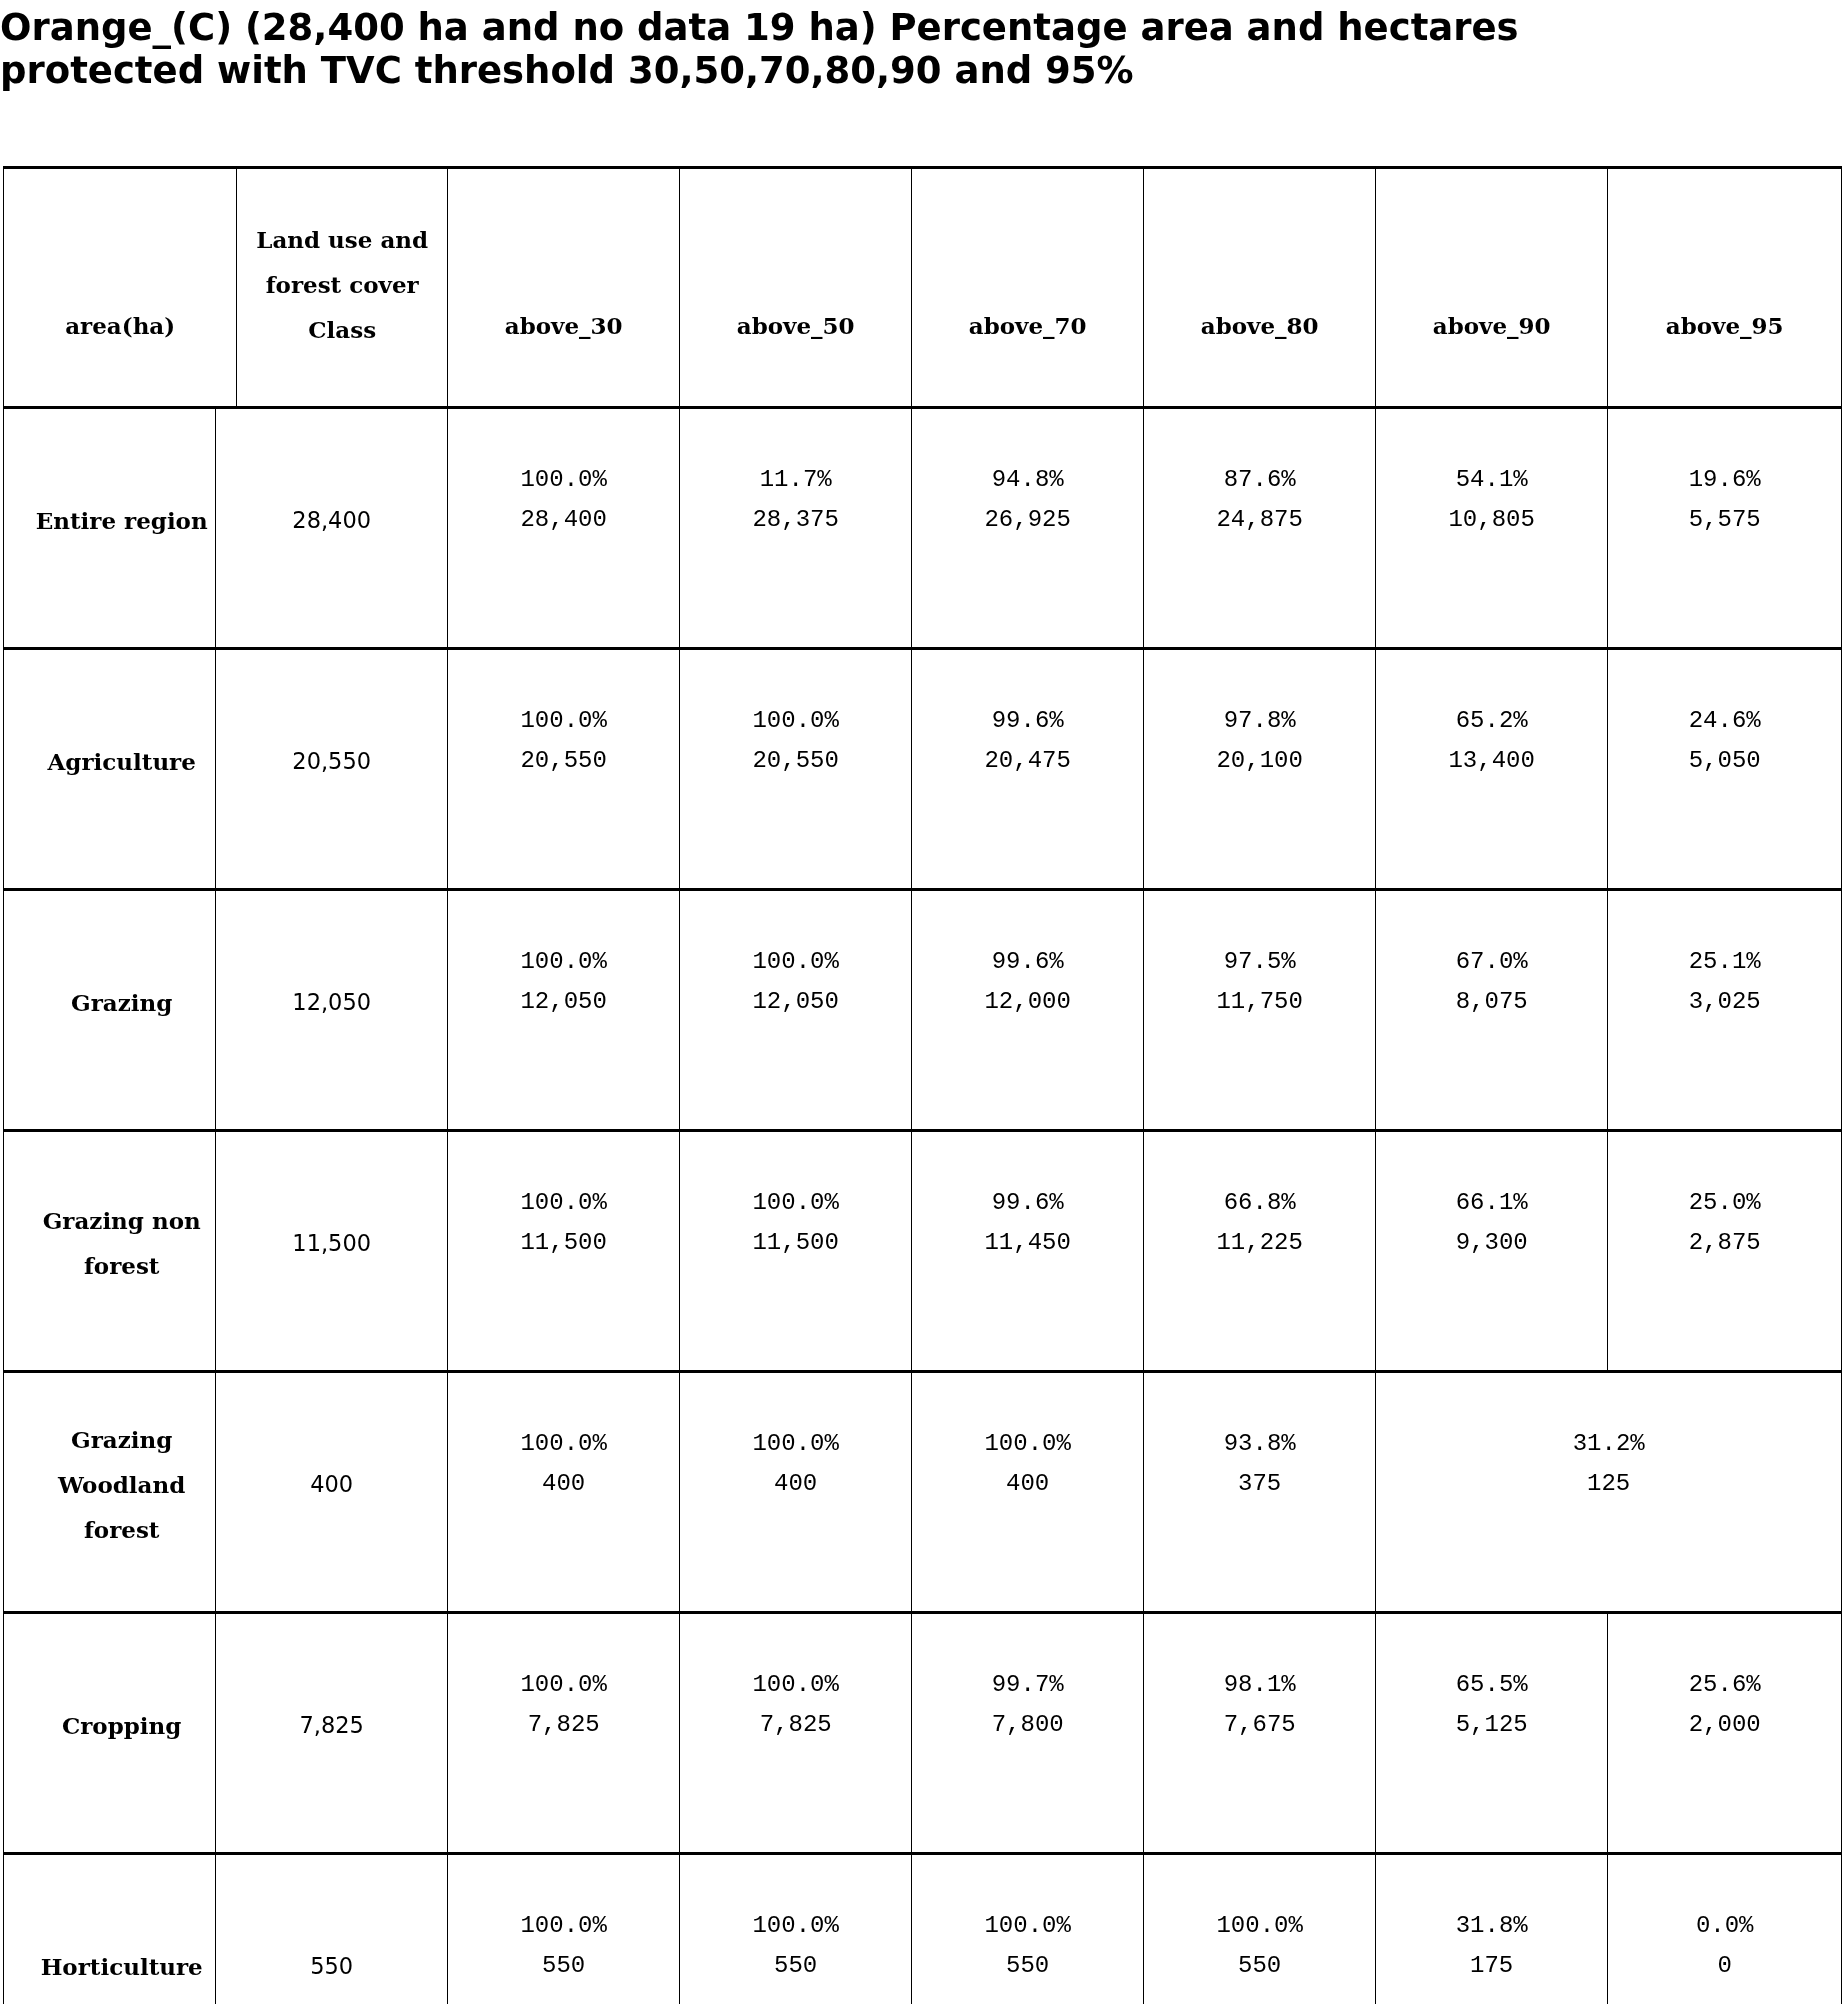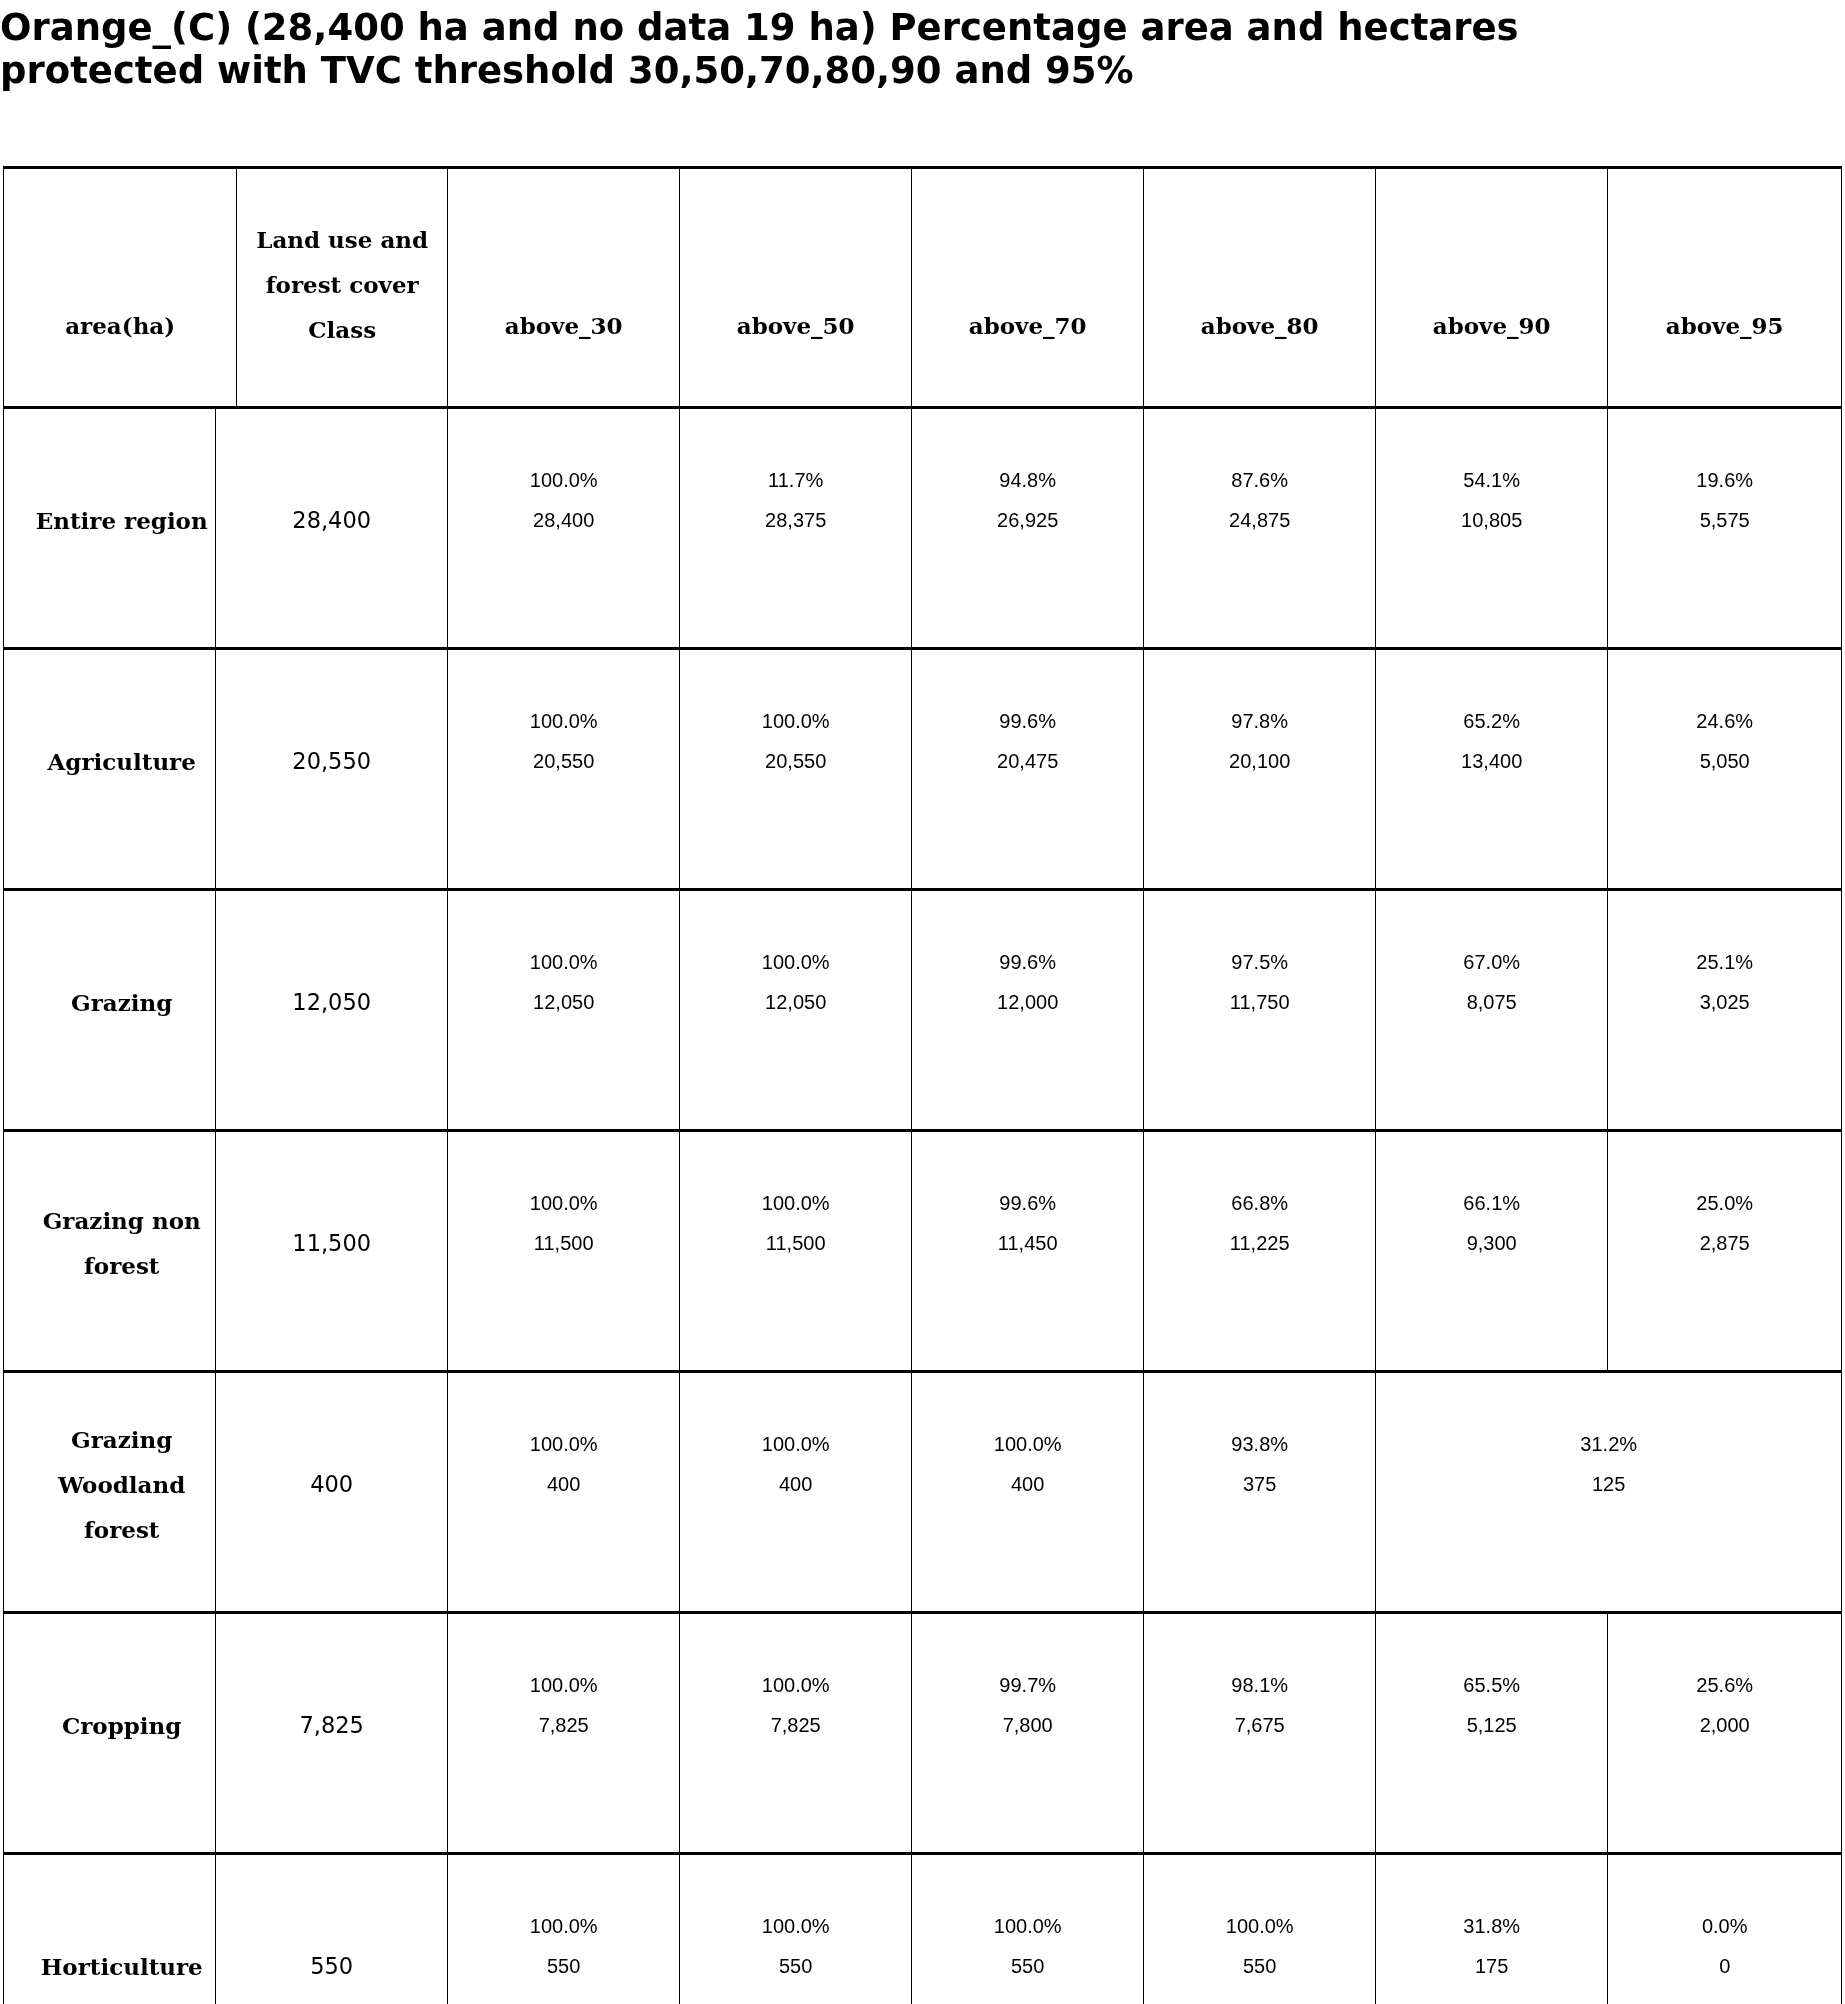--- a/index.html
+++ b/index.html
@@ -25,21 +25,21 @@
   .cx { width:232px; flex:none; }
   .cl { flex:1; }
 
   .hdr-class { font-family:"DejaVu Serif", serif; font-weight:bold; font-size:23px;
                line-height:45px; transform:translateY(-3.2px); padding:0 5.6px; }
   .hdr-label { font-family:"DejaVu Serif", serif; font-weight:bold; font-size:23px;
                line-height:45px; transform:translateY(38px); }
   .row-label { font-family:"DejaVu Serif", serif; font-weight:bold; font-size:23px;
                line-height:45px; transform:translateY(-8px); padding:0 4px;margin-left:24px; }
   .num  { font-family:"DejaVu Sans", sans-serif; font-size:22.5px; transform:translateY(-8px); }
-  .pair { font-family:Liberation Sans, sans-serif; font-size:20px; line-height:40px;
+  .pair { font-family:Liberation Mono, monospace; font-size:24px; line-height:40px;
           transform:translateY(-28px); }
 </style>
 </head>
 <body>
 
 <div class="title">
   <div>Orange_(C) (28,400 ha and no data 19 ha) Percentage area and hectares</div>
   <div>protected with TVC threshold 30,50,70,80,90 and 95%</div>
 </div>
 

